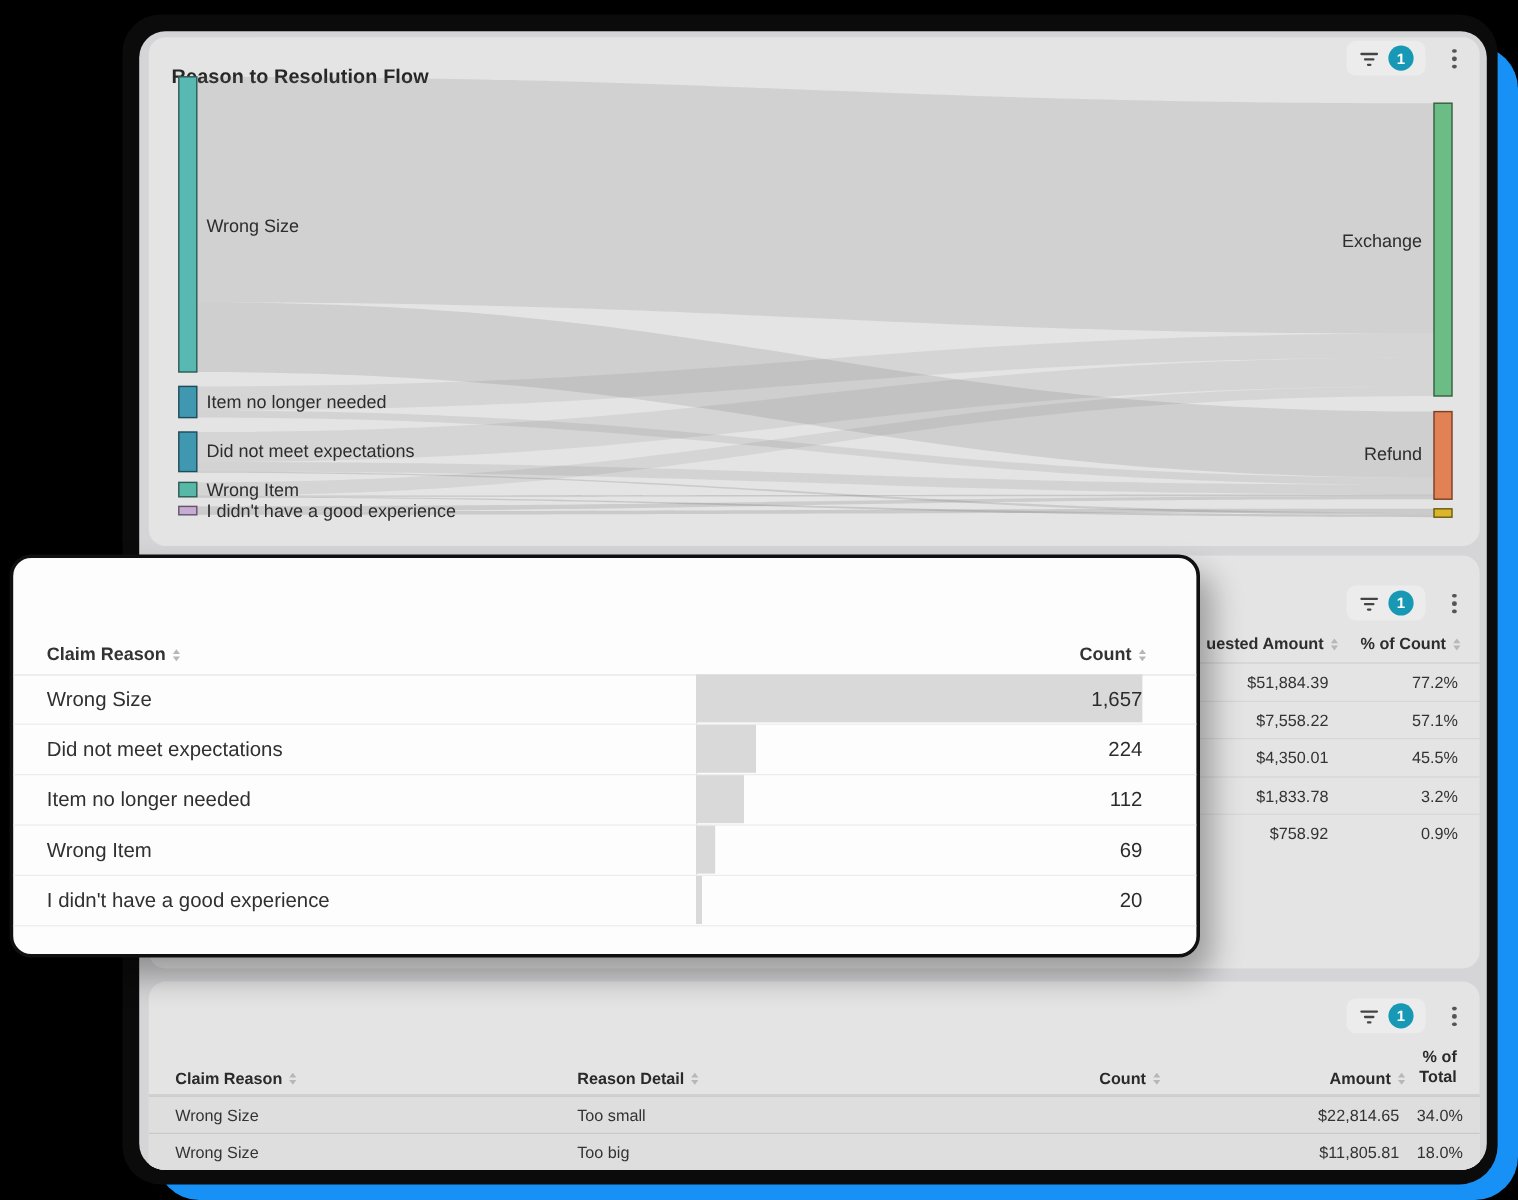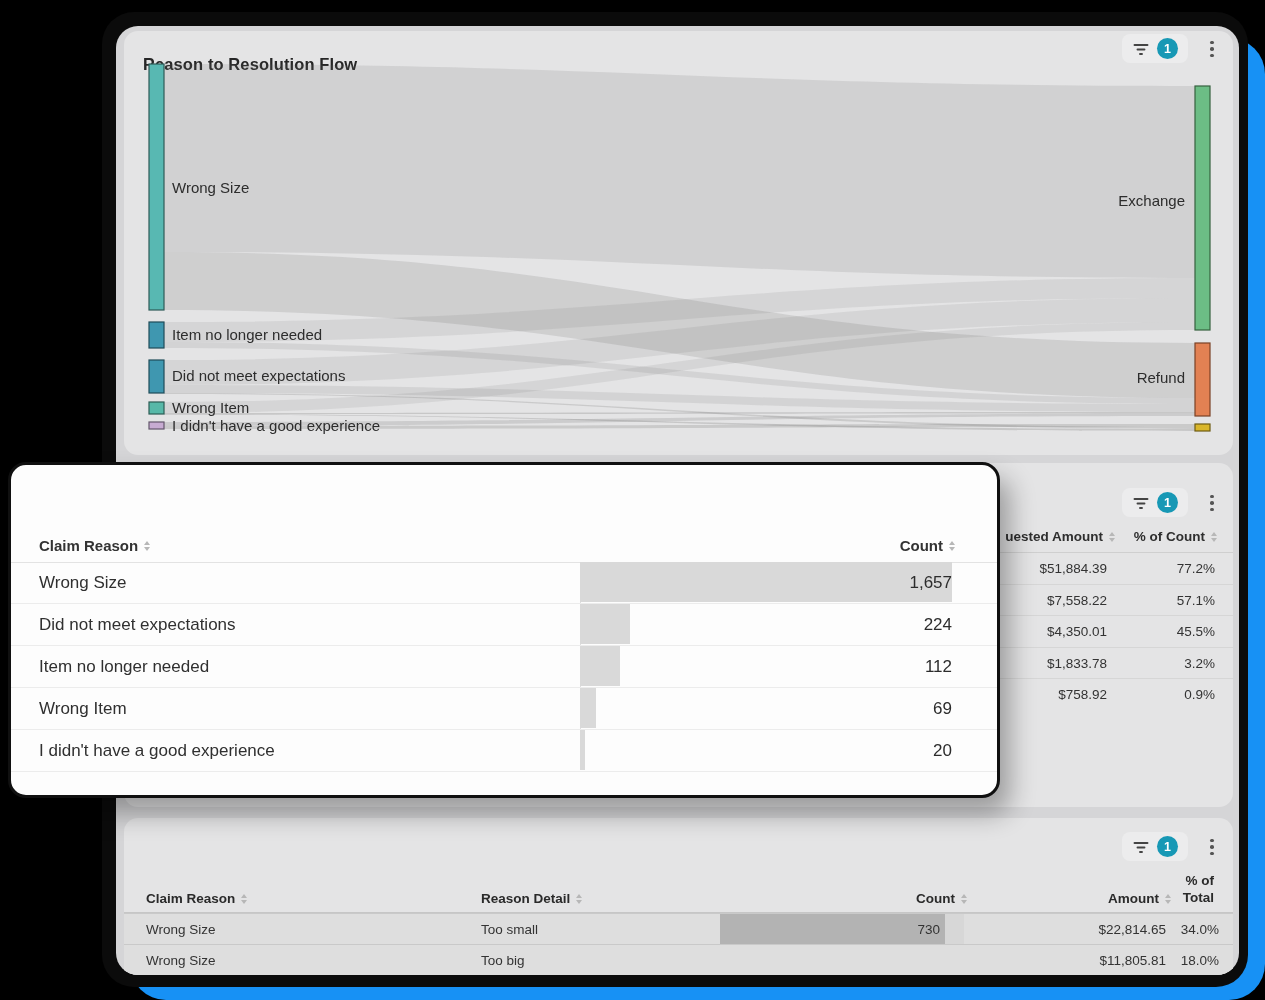--- a/index.html
+++ b/index.html
@@ -237,24 +237,20 @@
           <div class="d-pct2">
             <div>% of</div>
             <div>Total</div>
           </div>
         </div>
 
         <div class="d-row" style="top:95px;">
           <div class="cellwrap">
             <span class="reason">Wrong Size</span>
             <span class="detail">Too small</span>
-            <span class="barcell">
-                <span class="bar" style="width: 225px;"></span>
-                <span class="cnt">730</span>
-              </span>
             <span class="amt">$22,814.65</span>
             <span class="pct">34.0%</span>
           </div>
         </div>
         <div class="d-row" style="top:126px;">
           <div class="cellwrap">
             <span class="reason">Wrong Size</span>
             <span class="detail">Too big</span>
             <span class="amt">$11,805.81</span>
             <span class="pct">18.0%</span>

